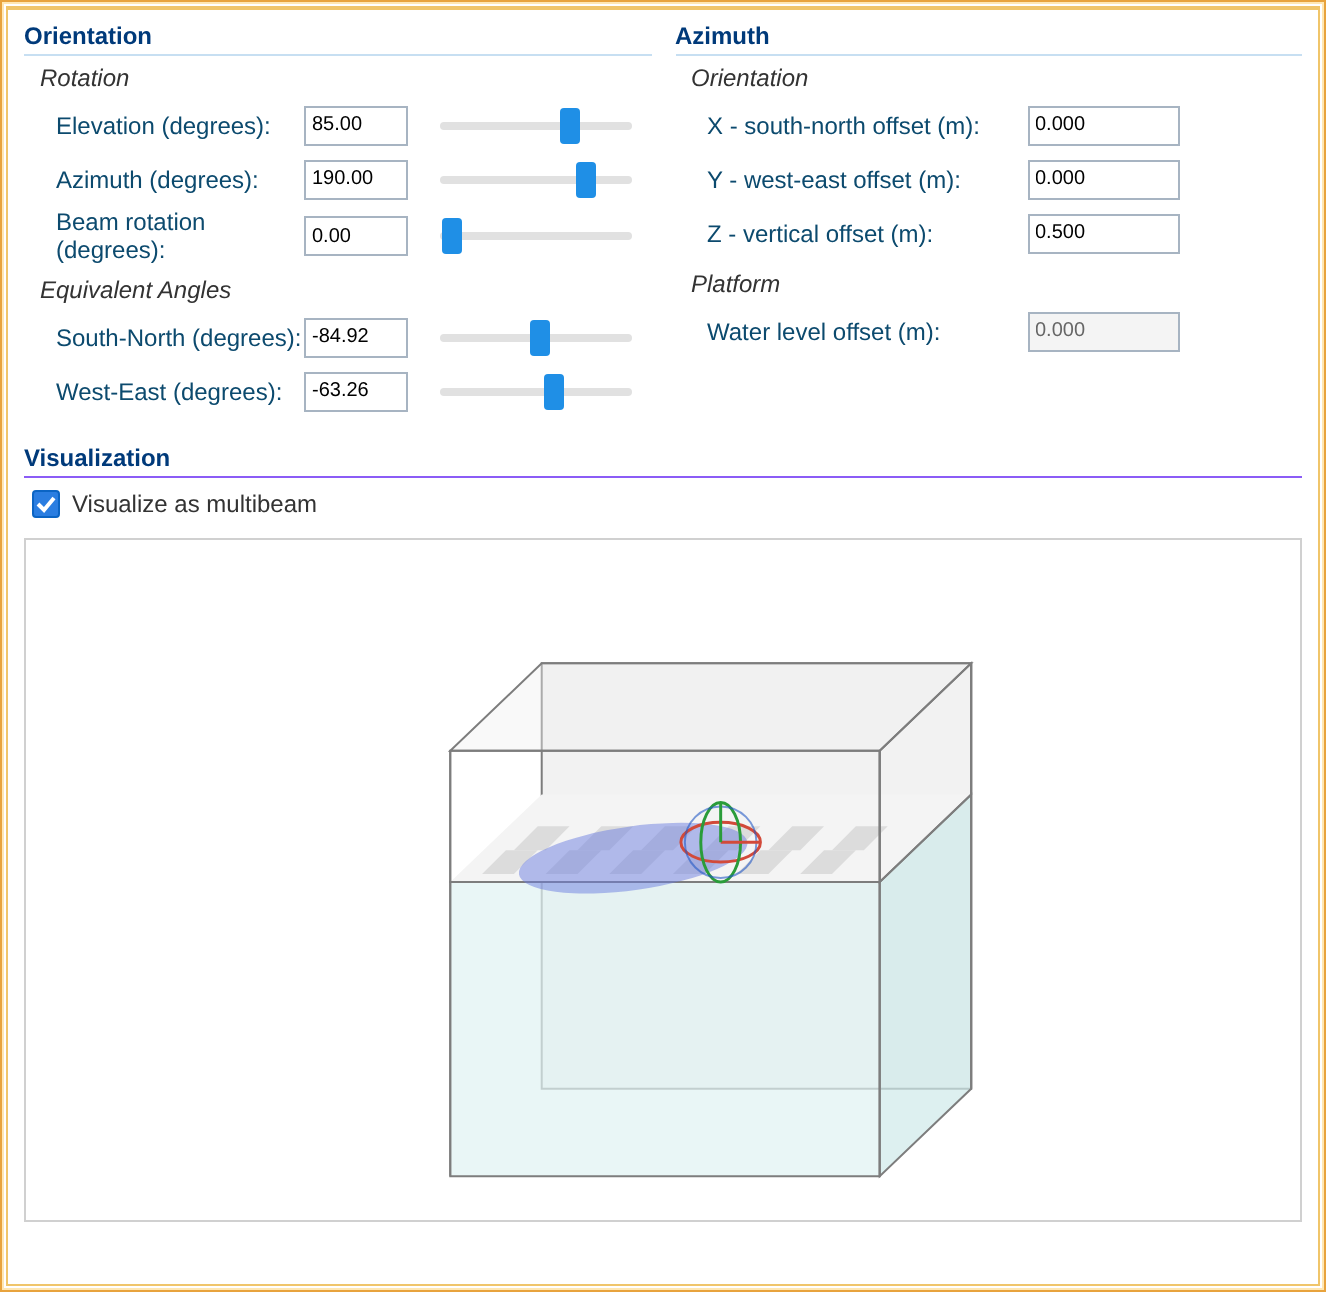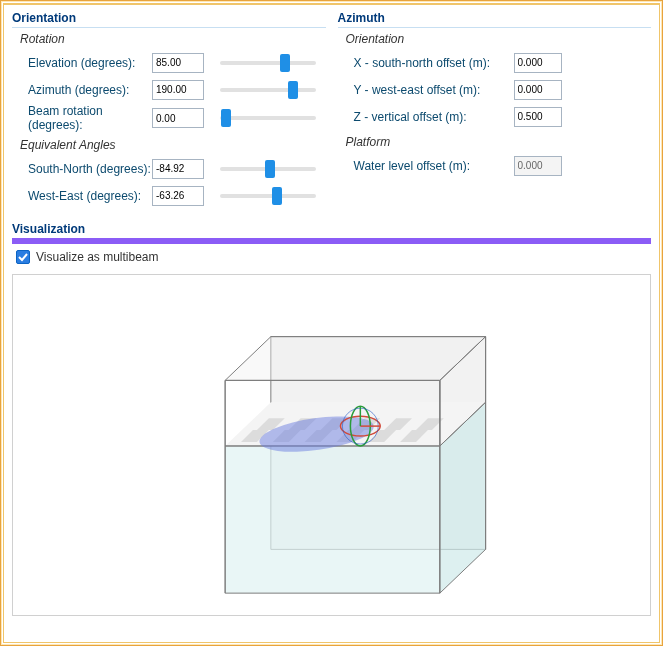--- a/index.html
+++ b/index.html
@@ -102,26 +102,26 @@
     width: 10px;
     height: 18px;
     background: #1f8fe6;
     border-radius: 2px;
     top: 50%;
     transform: translate(-50%, -50%);
   }
   
   .col-right .row-label { width: 160px; }
   .col-right .row-input { width: 60px; }
-  .col-right .row-input input { width: 48px; }
+  .col-right .row-input input { width: 76px; }
 
   .vis-header {
     font-weight: bold;
     color: #003a7a;
-    border-bottom: 6px solid #8b5cf6;
+    border-bottom: 1px solid #8b5cf6;
     padding: 2px 0;
     margin: 6px 0 4px 0;
   }
   .checkbox-row {
     display: flex;
     gap: 6px;
     padding: 2px 0 8px 4px;
   }
   .chk {
     width: 14px; height: 14px;

